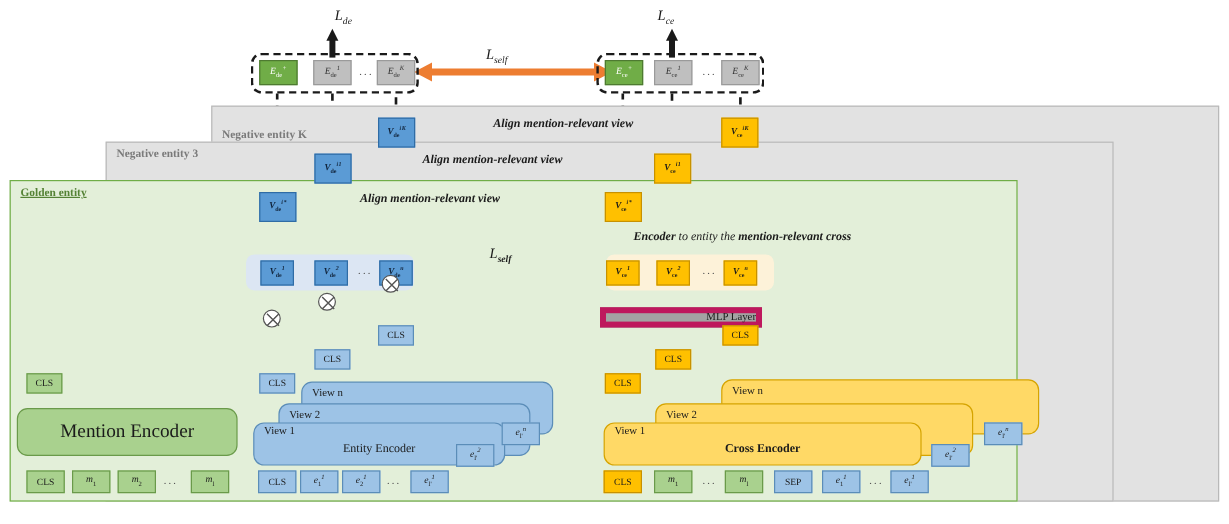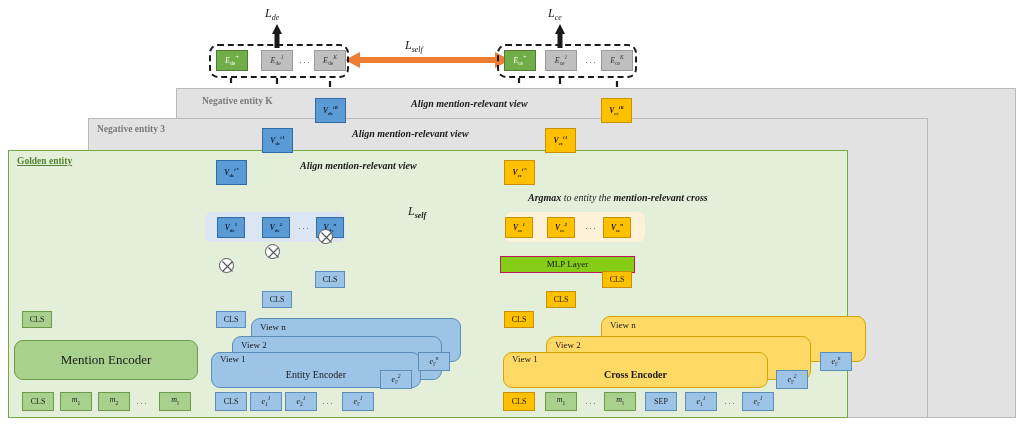--- a/index.html
+++ b/index.html
@@ -17,21 +17,21 @@
 
   
   .box{display:flex;align-items:center;justify-content:center;
        font-size:8px;line-height:1;text-align:center;}
   .b-green{background:#a9d18e;border:1px solid #6a9a4a;color:#1a1a1a;}
   .b-blue{background:#9dc3e6;border:1px solid #5b8db8;color:#1a1a1a;}
   .b-orange{background:#ffc000;border:1px solid #c79100;color:#1a1a1a;}
   .b-gray{background:#bfbfbf;border:1px solid #9a9a9a;color:#333;}
   .b-greenE{background:#70ad47;border:1px solid #4e7a31;color:#fff;}
   .b-blueDark{background:#5b9bd5;border:1px solid #2f6ca5;color:#10233a;}
-  .b-mlp{background:#84cc16;border:1px solid #be185d;color:#1a1a1a;}
+  .b-mlp{background:#a3a3a3;border:5px solid #be185d;color:#1a1a1a;justify-content:flex-end;}
 
   
   .enc{border-radius:9px;display:flex;align-items:center;justify-content:center;
        font-size:10px;}
   .enc-green{background:#a9d18e;border:1px solid #6a9a4a;color:#1a1a1a;}
   .enc-blue{background:#9dc3e6;border:1px solid #5b8db8;color:#1a1a1a;}
   .enc-orange{background:#ffd966;border:1px solid #d6a400;color:#1a1a1a;}
   .viewlab{position:absolute;font-size:9px;color:#1a1a1a;}
 
   
@@ -191,32 +191,32 @@
       <path d="M37,310 L37,243"></path>
       <path d="M37,243 L322,243" marker-end="url(#ga)"></path>
       <path d="M48,310 L48,258"></path>
       <path d="M48,258 L268,258" marker-end="url(#ga)"></path>
       <path d="M58,310 L58,272"></path>
       <path d="M58,272 L222,272" marker-end="url(#ga)"></path>
     </g>
   </svg>
 
   <div class="abs panel panel-gray" style="left:176px;top:88px;width:840px;height:330px;">
-    <div class="panel-label lbl-gray abs" style="left:8px;top:7px;margin-left:17px;">Negative entity K</div>
+    <div class="panel-label lbl-gray abs" style="left:8px;top:19px;">Negative entity K</div>
   </div>
 
   <div class="abs panel panel-gray" style="left:88px;top:118px;width:840px;height:300px;">
     <div class="panel-label lbl-gray abs" style="left:8px;top:5px;">Negative entity 3</div>
   </div>
 
   <div class="abs panel panel-green" style="left:8px;top:150px;width:840px;height:268px;">
     <div class="panel-label lbl-green abs" style="left:8px;top:5px;">Golden entity</div>
   </div>
 
-  <div class="abs mathlbl" style="left:265px;top:6px;">
+  <div class="abs mathlbl" style="left:279px;top:6px;">
     <span class="math">L</span><span class="sb math" style="vertical-align:sub;">de</span>
   </div>
   <div class="abs mathlbl" style="left:548px;top:6px;">
     <span class="math">L</span><span class="sb math" style="vertical-align:sub;">ce</span>
   </div>
   <div class="abs mathlbl" style="left:405px;top:38px;">
     <span class="math">L</span><span class="sb math" style="vertical-align:sub;">self</span>
   </div>
   <div class="abs mathlbl" style="left:408px;top:204px;">
     <span class="math">L</span><span class="sb math" style="vertical-align:sub;font-weight:bold;">self</span>
@@ -264,21 +264,21 @@
 
   <div class="abs box b-blueDark" style="left:216px;top:160px;width:31px;height:25px;">
     <span class="vtok"><i>V</i><span class="sub">de</span><span class="sup">i *</span></span>
   </div>
   <div class="abs box b-orange" style="left:504px;top:160px;width:31px;height:25px;">
     <span class="vtok"><i>V</i><span class="sub">ce</span><span class="sup">i *</span></span>
   </div>
   <div class="abs annot" style="left:300px;top:160px;">Align mention-relevant view</div>
 
   <div class="abs annot" style="left:528px;top:192px;">
-    <span>Argmax</span><span class="nb"> to entity the </span><span>mention-relevant cross</span>
+    <span>Encoder</span><span class="nb"> to entity the </span><span>mention-relevant cross</span>
   </div>
 
   <div class="abs tray tray-blue" style="left:205px;top:212px;width:140px;height:30px;"></div>
   <div class="abs box b-blueDark" style="left:217px;top:217px;width:28px;height:21px;">
     <span class="vtok"><i>V</i><span class="sub">de</span><span class="sup">1</span></span>
   </div>
   <div class="abs box b-blueDark" style="left:262px;top:217px;width:28px;height:21px;">
     <span class="vtok"><i>V</i><span class="sub">de</span><span class="sup">2</span></span>
   </div>
   <div class="abs dots" style="left:298px;top:223px;">···</div>
@@ -347,21 +347,21 @@
   </div>
   <div class="abs enc enc-blue" style="left:232px;top:336px;width:210px;height:44px;">
     <div class="viewlab" style="left:8px;top:3px;">View 2</div>
   </div>
   <div class="abs enc enc-blue" style="left:211px;top:352px;width:210px;height:36px;">
     <div class="viewlab" style="left:8px;top:1px;">View 1</div>
     <span style="font-size:10px;margin-top:8px;">Entity Encoder</span>
   </div>
 
   <div class="abs enc enc-green" style="left:14px;top:340px;width:184px;height:40px;">
-    <span style="font-size:13px;">Mention Encoder</span>
+    <span style="font-size:16px;">Mention Encoder</span>
   </div>
 
   <div class="abs enc enc-orange" style="left:601px;top:316px;width:265px;height:46px;">
     <div class="viewlab" style="left:8px;top:3px;">View n</div>
   </div>
   <div class="abs enc enc-orange" style="left:546px;top:336px;width:265px;height:44px;">
     <div class="viewlab" style="left:8px;top:3px;">View 2</div>
   </div>
   <div class="abs enc enc-orange" style="left:503px;top:352px;width:265px;height:36px;">
     <div class="viewlab" style="left:8px;top:1px;">View 1</div>

